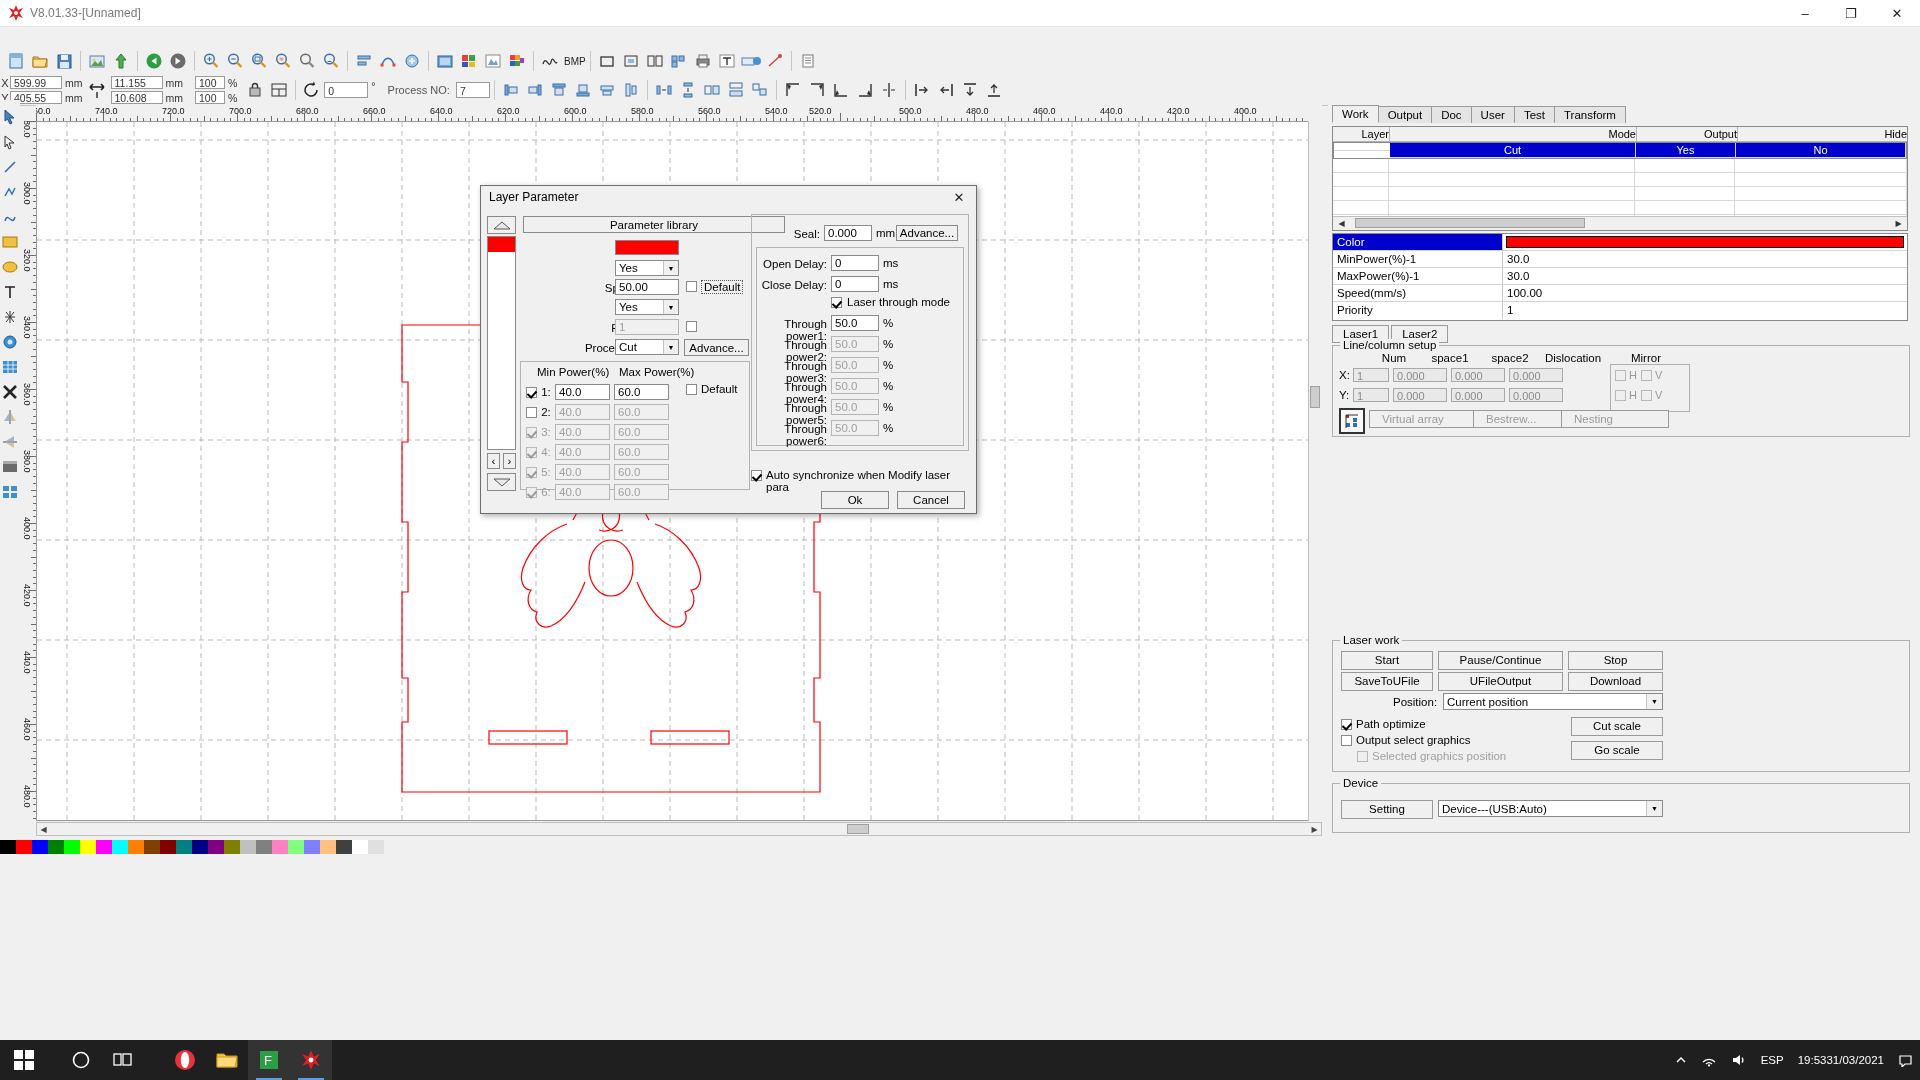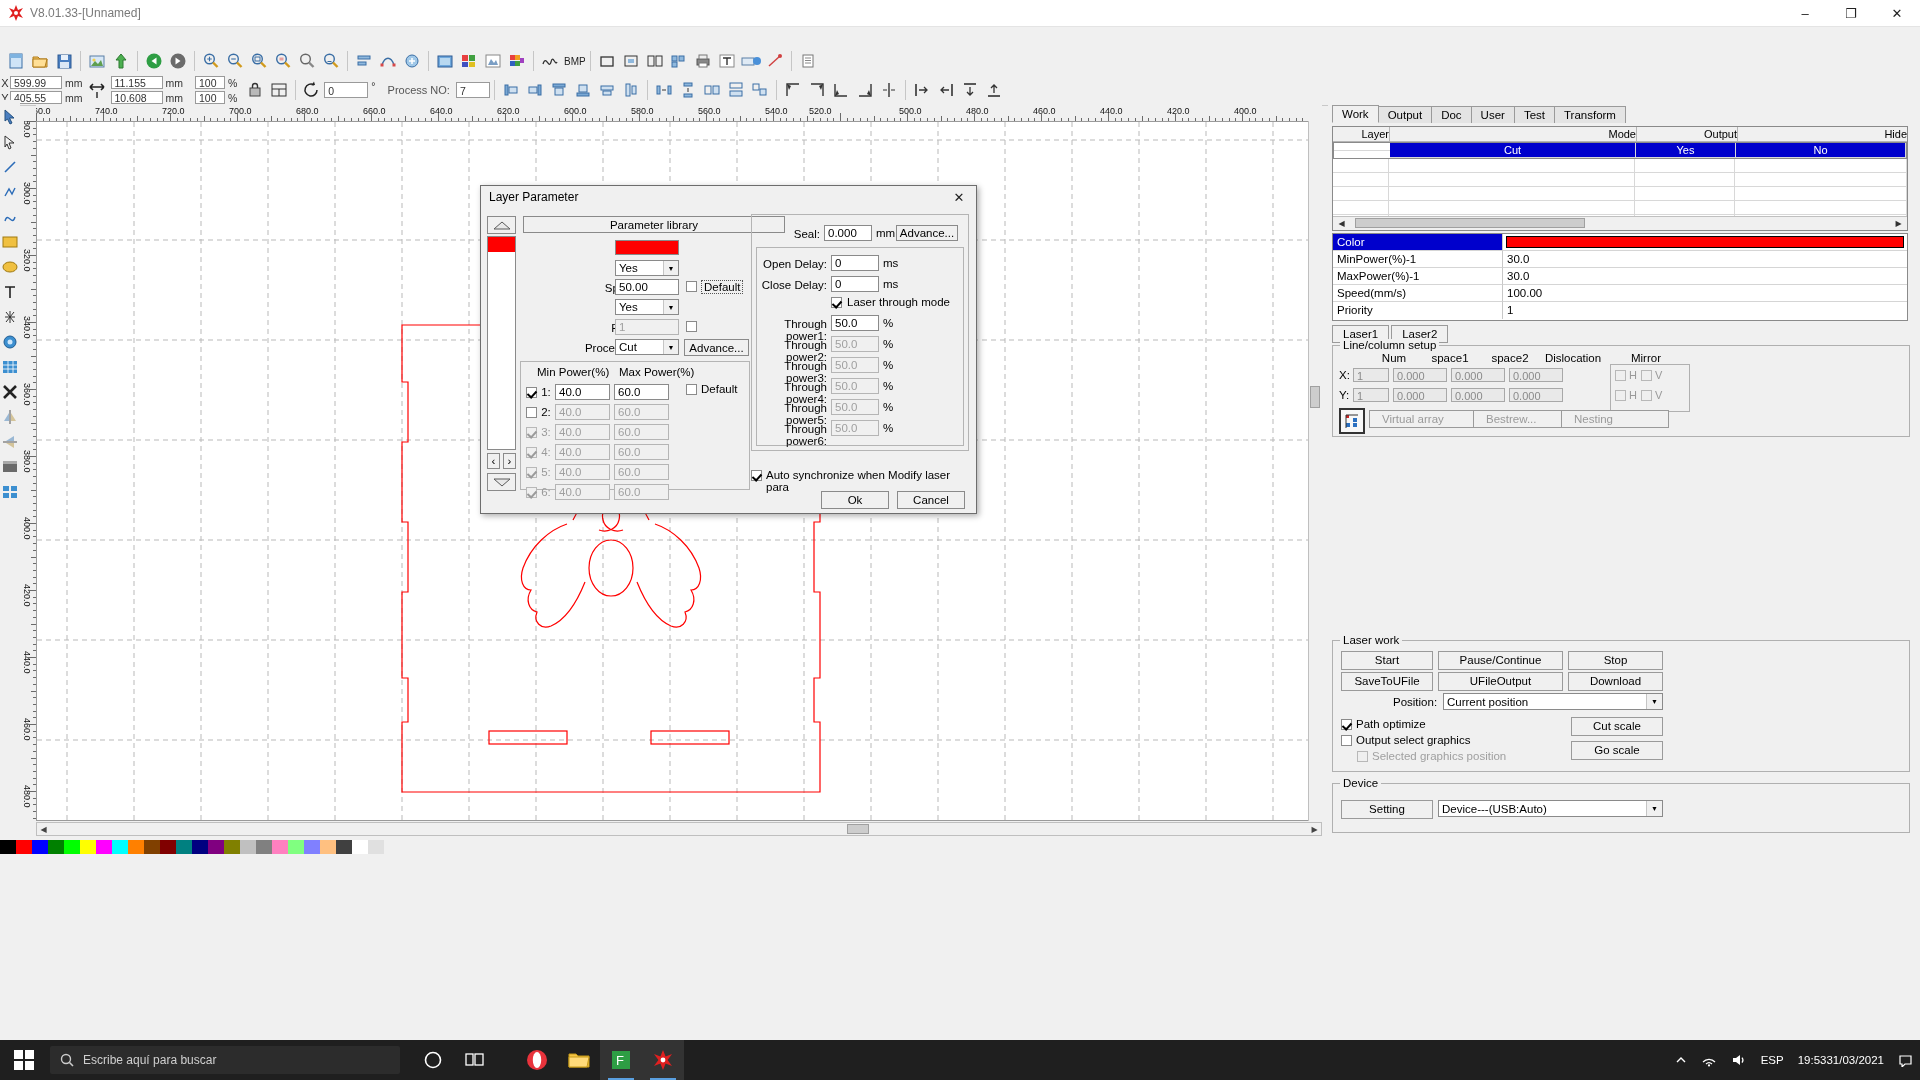--- a/index.html
+++ b/index.html
@@ -1417,27 +1417,20 @@
 
   <div class="taskbar">
     <div class="tb-start">
       <svg width="20" height="20">
           <rect x="0" y="0" width="9" height="9" fill="#fff"></rect>
           <rect x="11" y="0" width="9" height="9" fill="#fff"></rect>
           <rect x="0" y="11" width="9" height="9" fill="#fff"></rect>
           <rect x="11" y="11" width="9" height="9" fill="#fff"></rect>
         </svg>
     </div>
-    <div class="tb-search">
-      <svg width="14" height="14">
-          <circle cx="6" cy="6" r="4.5" fill="none" stroke="#ccc" stroke-width="1.4"></circle>
-          <path d="M9.5 9.5L13 13" stroke="#ccc" stroke-width="1.6"></path>
-        </svg>
-      <span>Escribe aquí para buscar</span>
-    </div>
     <div style="width:12px"></div>
     <div class="tb-app">
         <svg width="20" height="20">
           <circle cx="10" cy="10" r="7.5" fill="none" stroke="#fff" stroke-width="1.6"></circle>
         </svg>
       </div>
     <div class="tb-app">
         <svg width="20" height="20">
           <rect x="1" y="4" width="7" height="11" fill="none" stroke="#fff" stroke-width="1.3"></rect>
           <rect x="10" y="4" width="8" height="11" fill="none" stroke="#fff" stroke-width="1.3"></rect>

